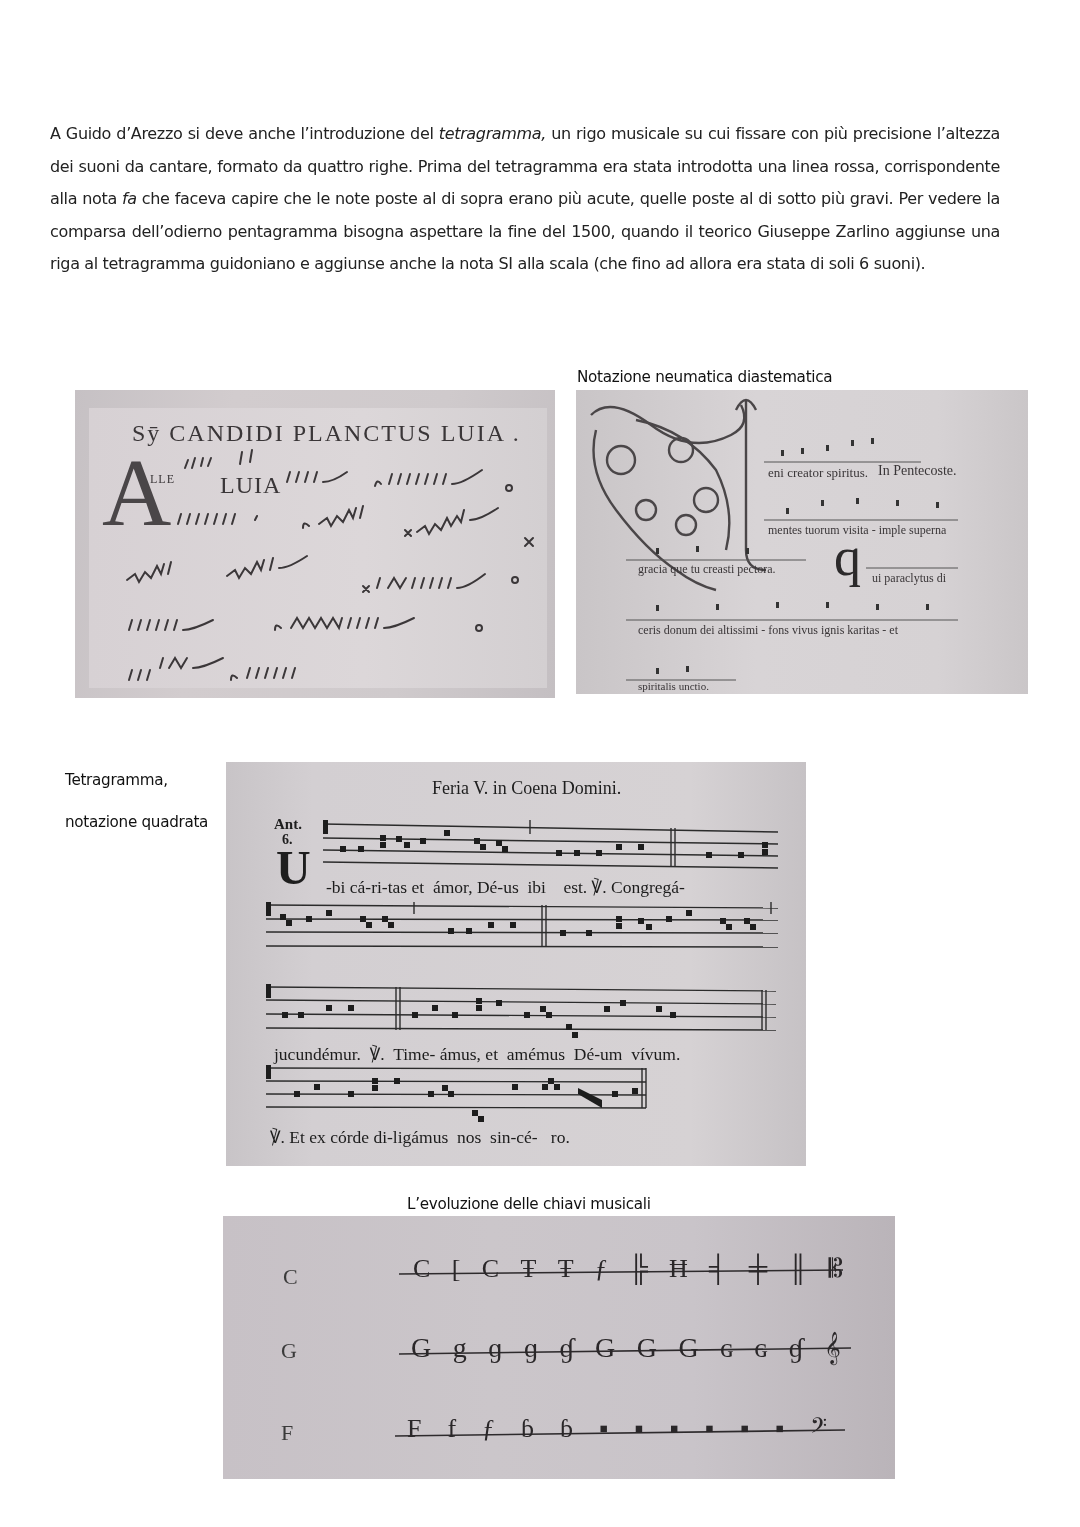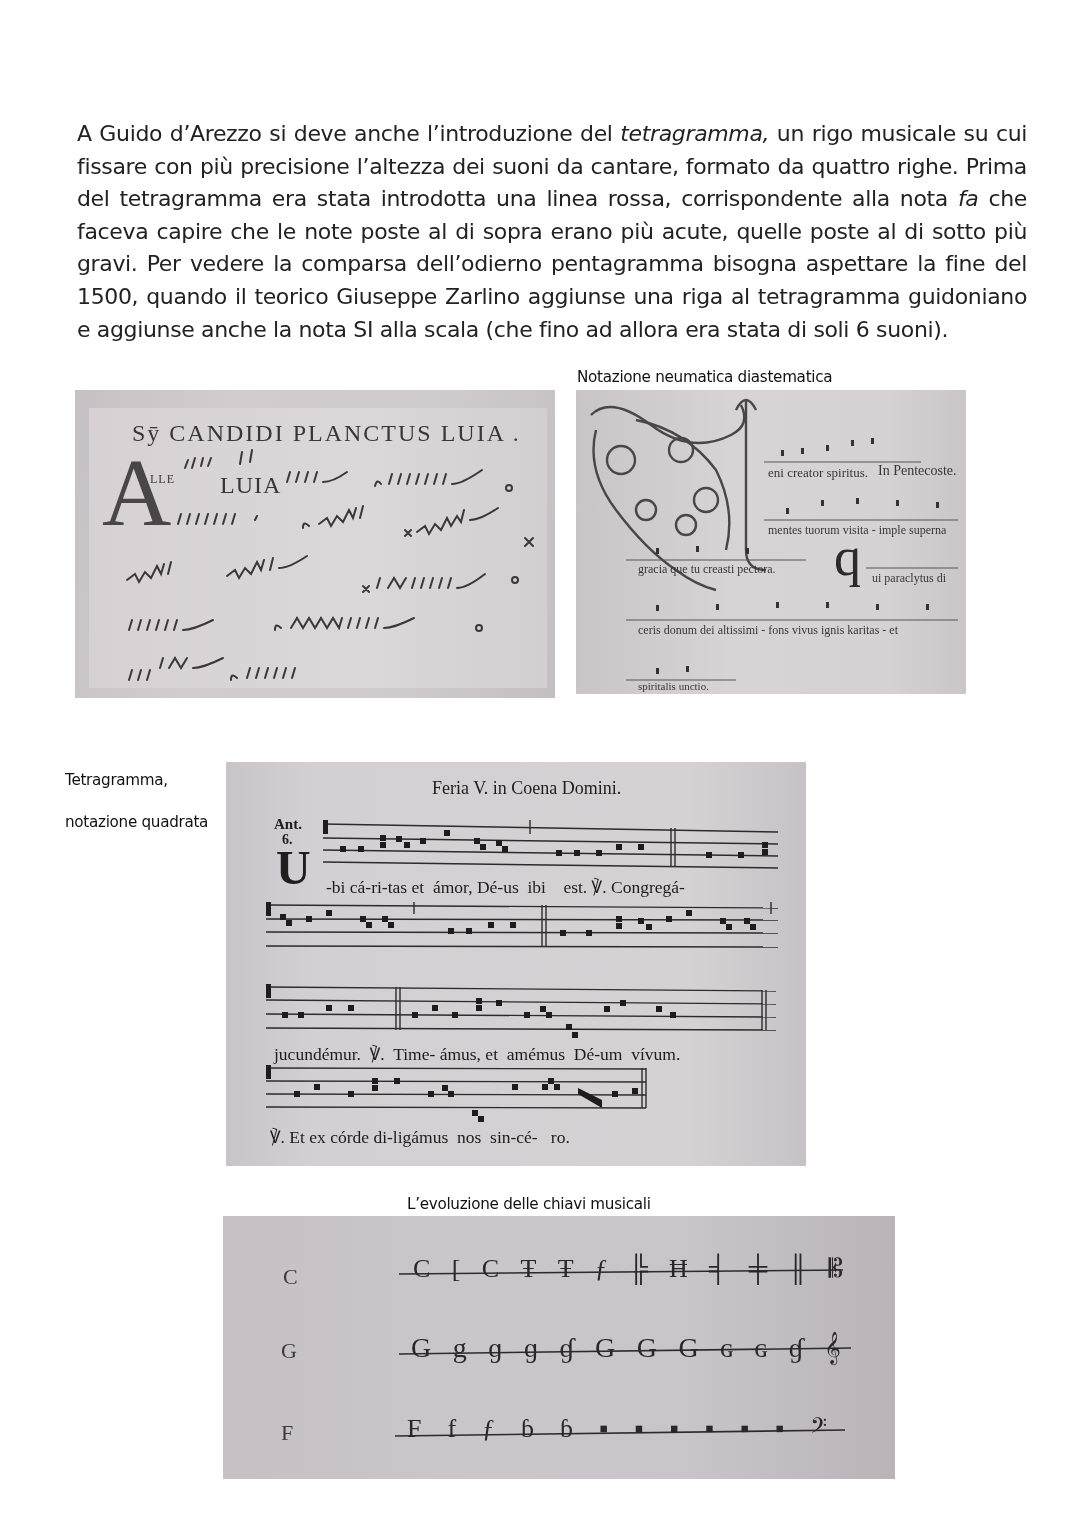--- a/index.html
+++ b/index.html
@@ -1,23 +1,23 @@
 <!DOCTYPE html>
 <html><head>
 <meta charset="utf-8">
 <style>
   html,body{margin:0;padding:0;background:#ffffff;}
   body{width:1080px;height:1527px;position:relative;overflow:hidden;font-family:"Liberation Sans","DejaVu Sans",sans-serif;color:#1f1f1f;}
-  .para{position:absolute;left:77px;top:118px;width:950px;font-family:"DejaVu Sans",sans-serif;font-size:22px;line-height:32.6px;letter-spacing:-0.35px;text-align:justify;text-align-last:left;color:#222;}
+  .para{position:absolute;left:50px;top:118px;width:950px;font-family:"DejaVu Sans",sans-serif;font-size:16px;line-height:32.6px;letter-spacing:-0.35px;text-align:justify;text-align-last:left;color:#222;}
   .para em{font-style:italic;}
   .cap{position:absolute;font-family:"DejaVu Sans",sans-serif;font-size:15.2px;letter-spacing:-0.3px;color:#111;white-space:nowrap;}
   .photo{position:absolute;overflow:hidden;}
   .p1{left:75px;top:390px;width:480px;height:308px;background:linear-gradient(100deg,#c6c1c4 0%,#d2ccce 30%,#cfcacc 70%,#c4bfc2 100%);}
   .p1 .inner{position:absolute;left:14px;top:18px;right:8px;bottom:10px;background:linear-gradient(90deg,#d7d1d4,#dcd7d9 60%,#d3cfd1);}
-  .p2{left:576px;top:390px;width:390px;height:304px;background:linear-gradient(90deg,#c9c5c7,#d8d4d6 40%,#d6d2d4 80%,#cac6c8);}
+  .p2{left:576px;top:390px;width:452px;height:304px;background:linear-gradient(90deg,#c9c5c7,#d8d4d6 40%,#d6d2d4 80%,#cac6c8);}
   .p3{left:226px;top:762px;width:580px;height:404px;background:linear-gradient(90deg,#c8c4c7,#d3cfd2 15%,#d6d2d4 80%,#c6c2c5);}
   .p4{left:223px;top:1216px;width:672px;height:263px;background:linear-gradient(90deg,#c7c1c6,#cbc6ca 40%,#c9c4c9 70%,#bab4b9);}
   .serif{font-family:"Liberation Serif","DejaVu Serif",serif;color:#1e1e1e;}
   .ms{font-family:"Liberation Serif","DejaVu Serif",serif;color:#3a3638;}
   svg{position:absolute;left:0;top:0;}
   .lyr{position:absolute;font-family:"Liberation Serif","DejaVu Serif",serif;font-size:17.5px;color:#1c1c1c;white-space:pre;}
   .keylbl{position:absolute;font-family:"Liberation Serif","DejaVu Serif",serif;font-size:22px;color:#3a3a3a;}
 </style>
 </head>
 <body>

